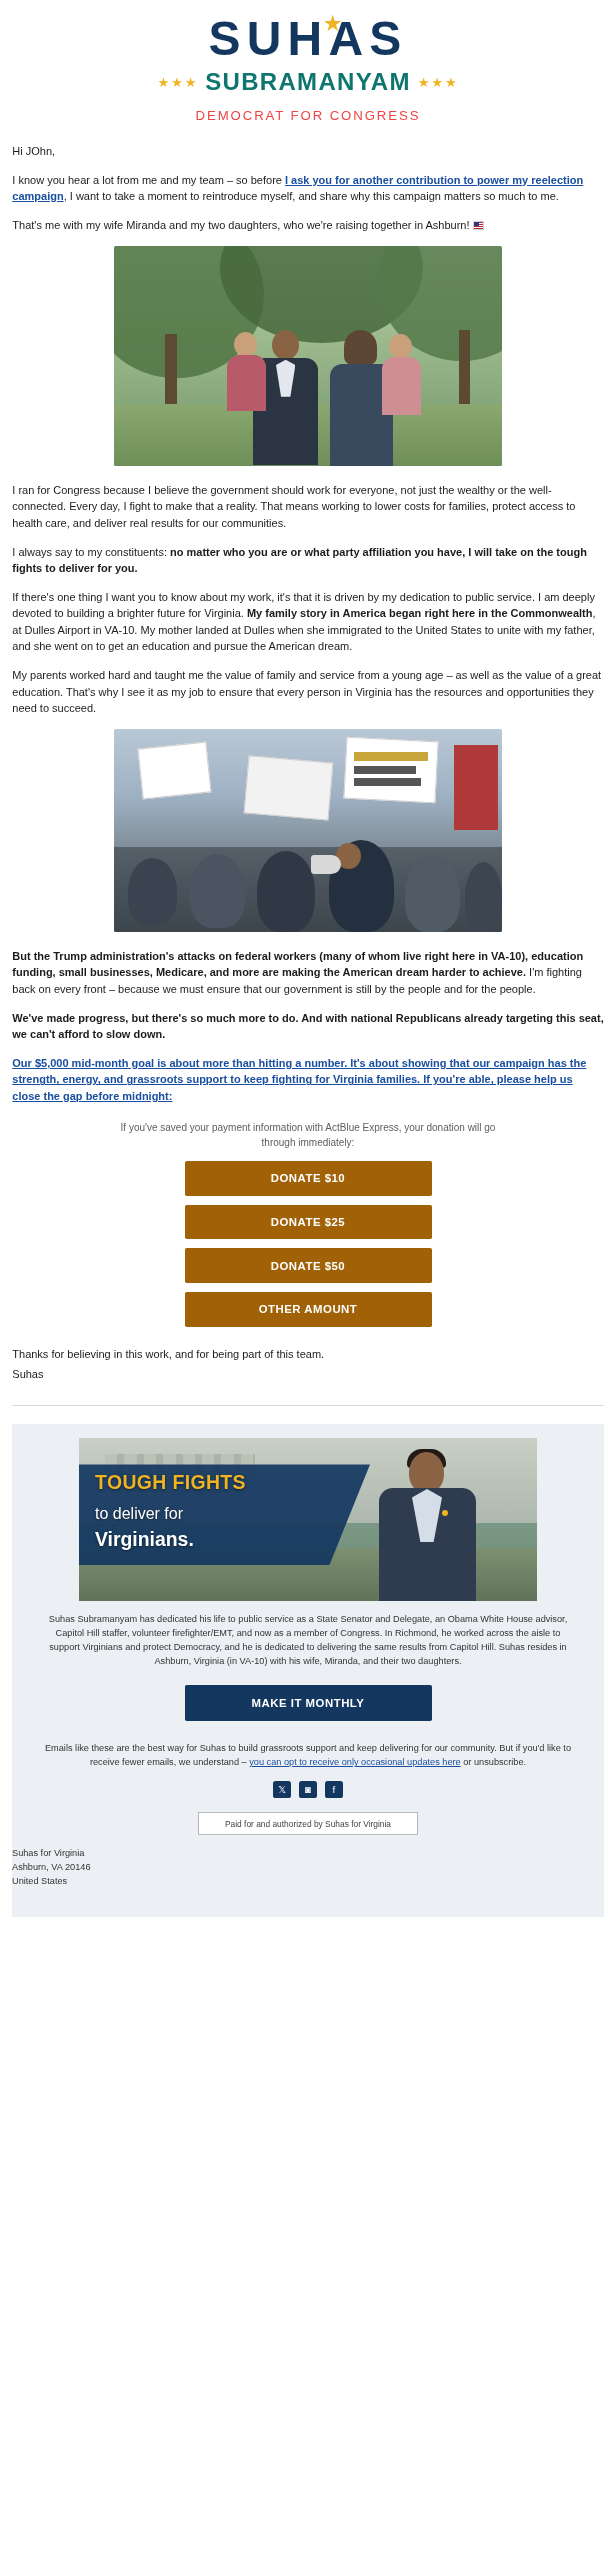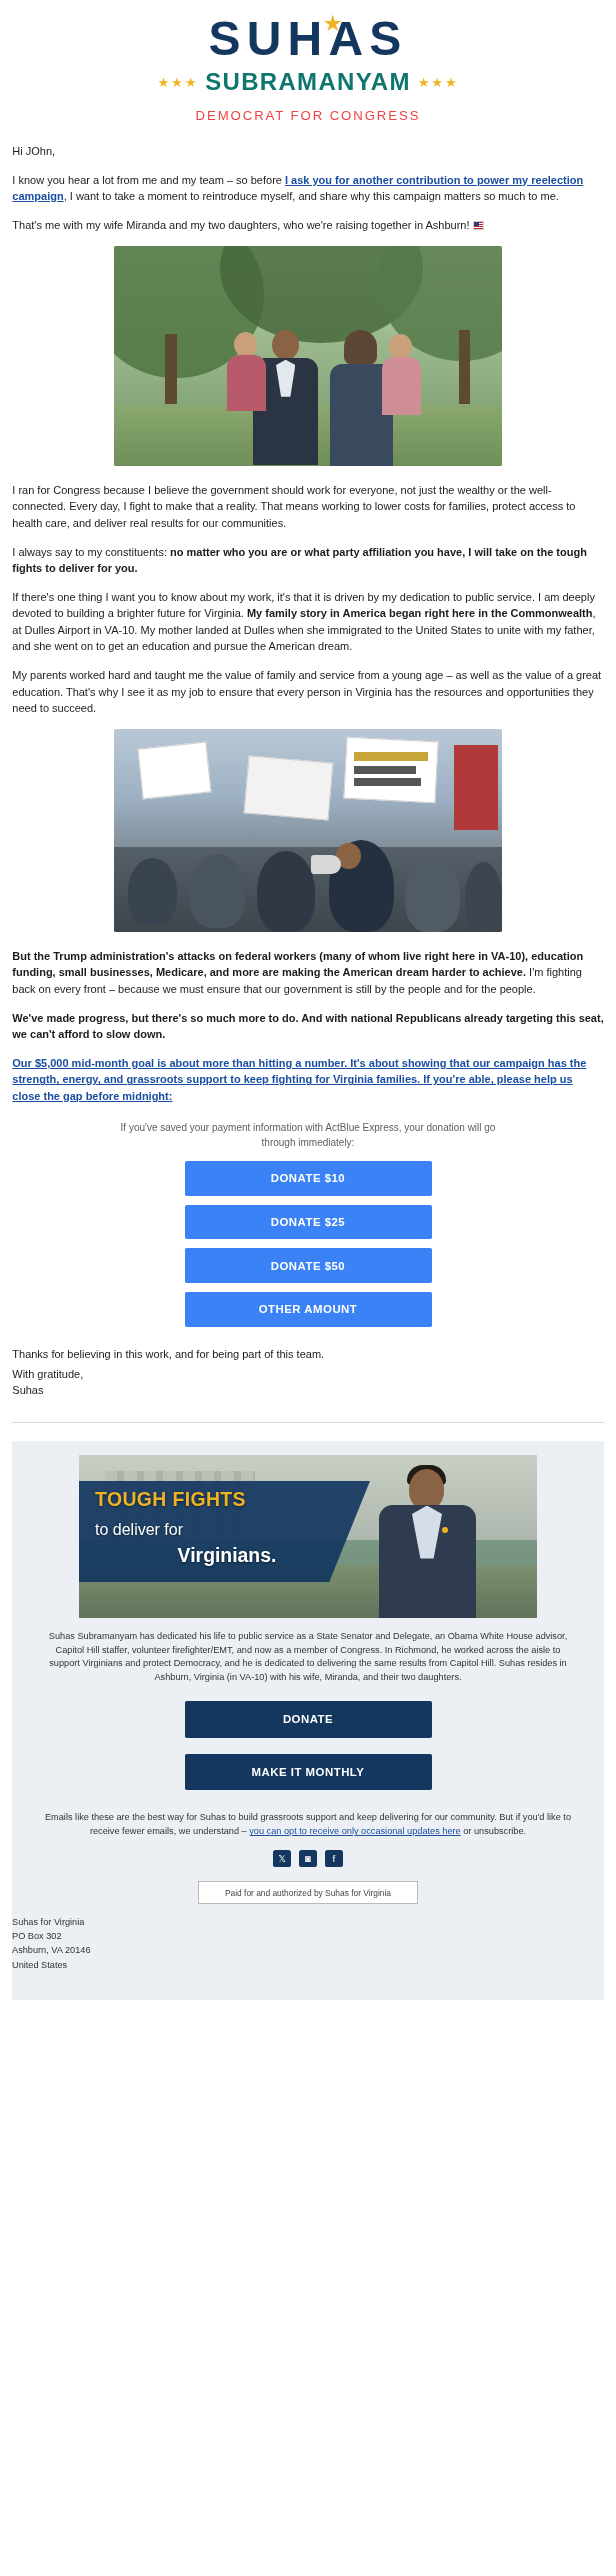--- a/index.html
+++ b/index.html
@@ -140,21 +140,21 @@
     width: 379px;
     line-height: 1.5;
   }
   .btn-col {
     width: 247px;
     margin: 0 auto;
   }
   .donate-btn {
     display: block;
     width: 247px;
-    background: #3b82f6;
+    background: #a16207;
     color: #ffffff;
     text-align: center;
     font-weight: bold;
     font-size: 11.4px;
     letter-spacing: 0.5px;
     padding: 11.4px 0;
     margin-bottom: 8.8px;
     border: 0;
     border-radius: 1.8px;
     cursor: pointer;
@@ -215,21 +215,20 @@
     color: #f0b323;
     text-shadow: 0 0.9px 2.6px rgba(0,0,0,.5);
   }
   .bt3 {
     margin-top: 5.3px; font-size: 16px; font-weight: normal;
     text-shadow: 0 0.9px 2.6px rgba(0,0,0,.5);
   }
   .bt4 {
     font-size: 19.4px; font-weight: bold;
     text-shadow: 0 0.9px 2.6px rgba(0,0,0,.5);
-    text-align: center;
   }
   .banner-navy {
     position: absolute;
     left: 0; top: 26.4px;
     width: 291px; height: 101px;
     background: #14375f;
     opacity: .92;
     z-index: 2;
     clip-path: polygon(0 0, 100% 0, 86% 100%, 0 100%);
   }
@@ -465,21 +464,20 @@
 
     <div class="btn-col">
       <button class="donate-btn">DONATE $10</button>
       <button class="donate-btn">DONATE $25</button>
       <button class="donate-btn">DONATE $50</button>
       <button class="donate-btn">OTHER AMOUNT</button>
     </div>
 
     <div class="sign-off">
       <p class="copy">Thanks for believing in this work, and for being part of this team.</p>
-      <p class="copy" style="margin-bottom:0">With gratitude,</p>
       <p class="copy">Suhas</p>
     </div>
   </div>
 
   <hr class="sep">
 
   <div class="banner-wrap">
     <div class="banner">
       <div class="bldg"></div>
       <div class="ground"></div>
@@ -493,37 +491,35 @@
         <div class="fig-hair"></div>
         <div class="fig-head"></div>
         <div class="fig-body"></div>
         <div class="fig-shirt"></div>
         <div class="fig-pin"></div>
       </div>
     </div>
 
     <div class="bio">Suhas Subramanyam has dedicated his life to public service as a State Senator and Delegate, an Obama White House advisor, Capitol Hill staffer, volunteer firefighter/EMT, and now as a member of Congress. In Richmond, he worked across the aisle to support Virginians and protect Democracy, and he is dedicated to delivering the same results from Capitol Hill. Suhas resides in Ashburn, Virginia (in VA-10) with his wife, Miranda, and their two daughters.</div>
 
-    <button class="footer-btn">DONATE</button>
     <button class="footer-btn">MAKE IT MONTHLY</button>
 
     <div class="unsub">
       <span>Emails like these are the best way for Suhas to build grassroots support and keep delivering for our community. But if you'd like to receive fewer emails, we understand – </span><a class="link-plain" href="#">you can opt to receive only occasional updates here</a><span> or unsubscribe.</span>
     </div>
 
     <div class="socials">
       <span class="soc">𝕏</span>
       <span class="soc">◙</span>
       <span class="soc">f</span>
     </div>
 
     <div class="paid-box">Paid for and authorized by Suhas for Virginia</div>
 
     <div class="addr">
       <div>Suhas for Virginia</div>
-      <div>PO Box 302</div>
       <div>Ashburn, VA 20146</div>
       <div>United States</div>
     </div>
   </div>
 
 </div>
 
 
 </body></html>

